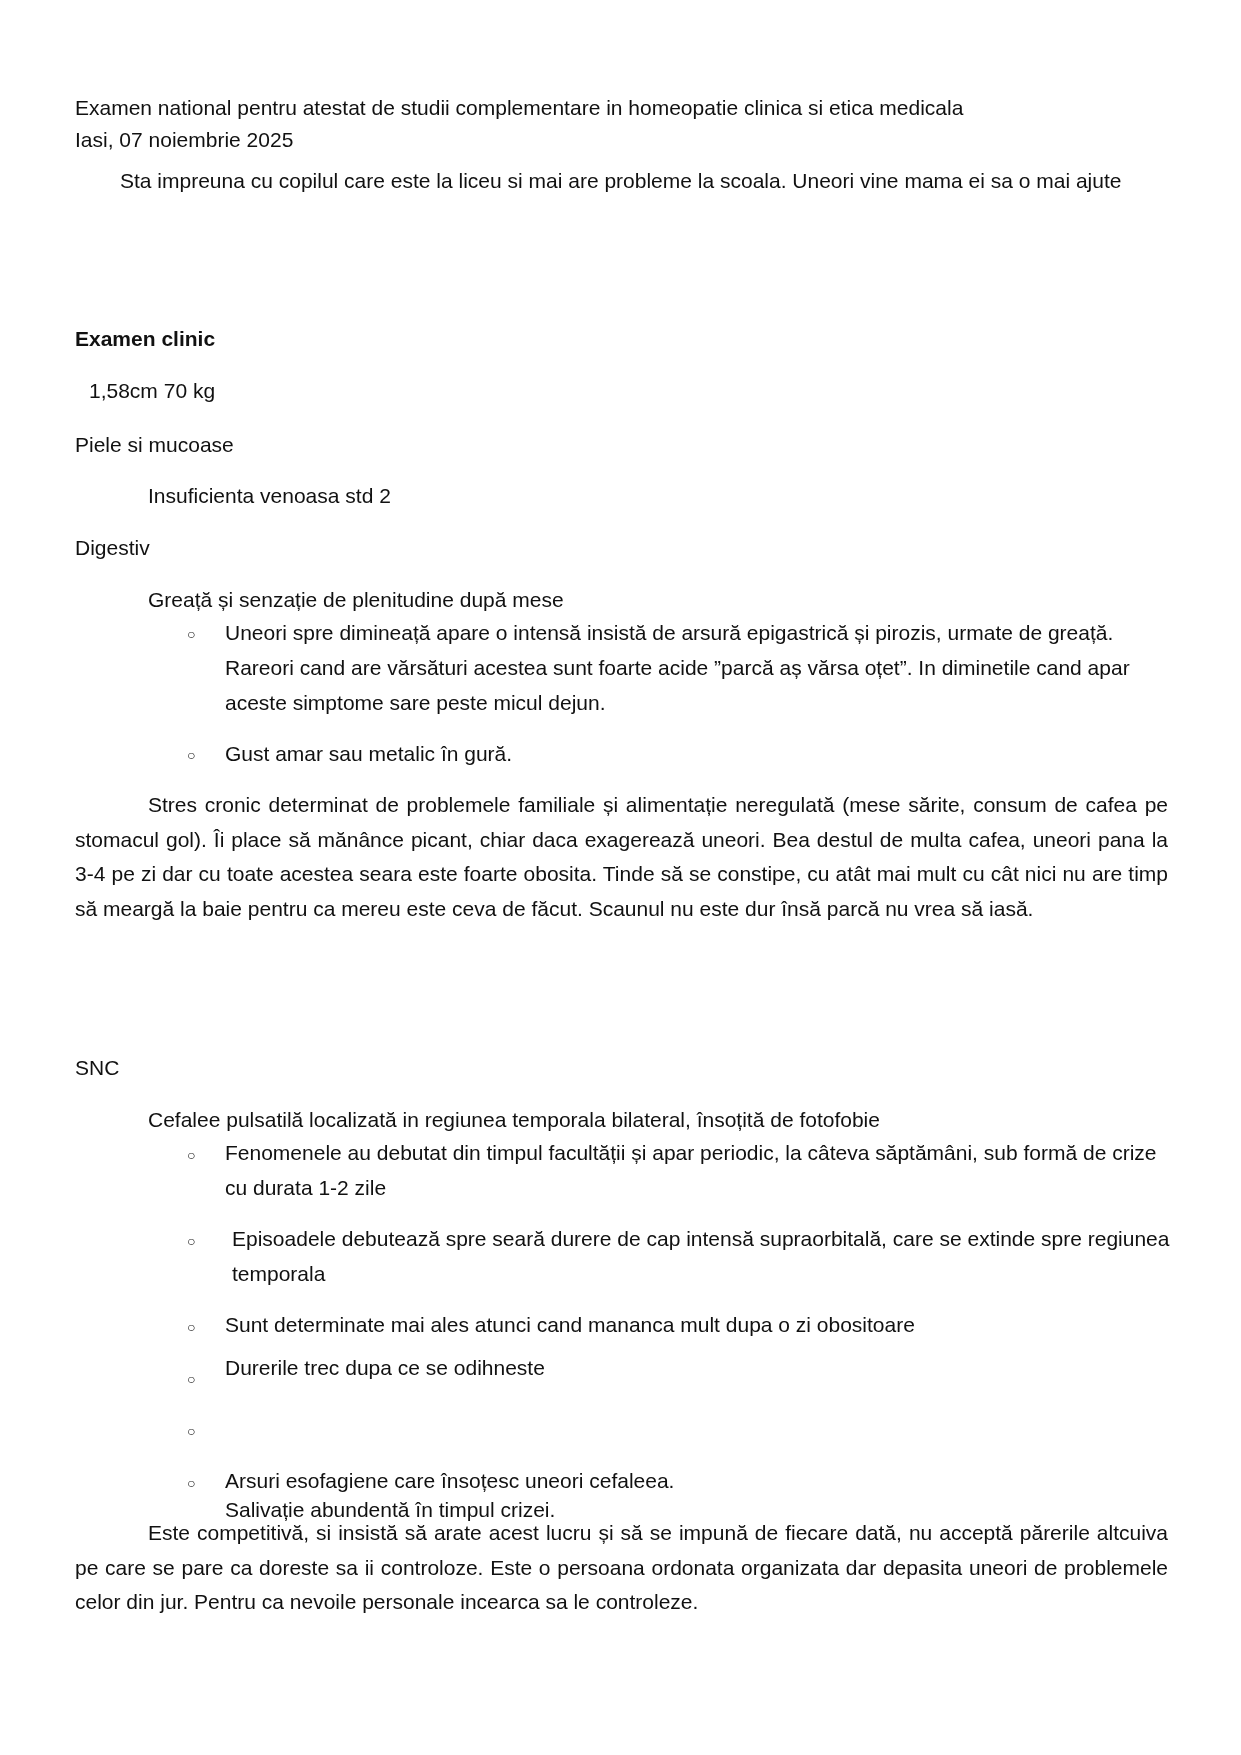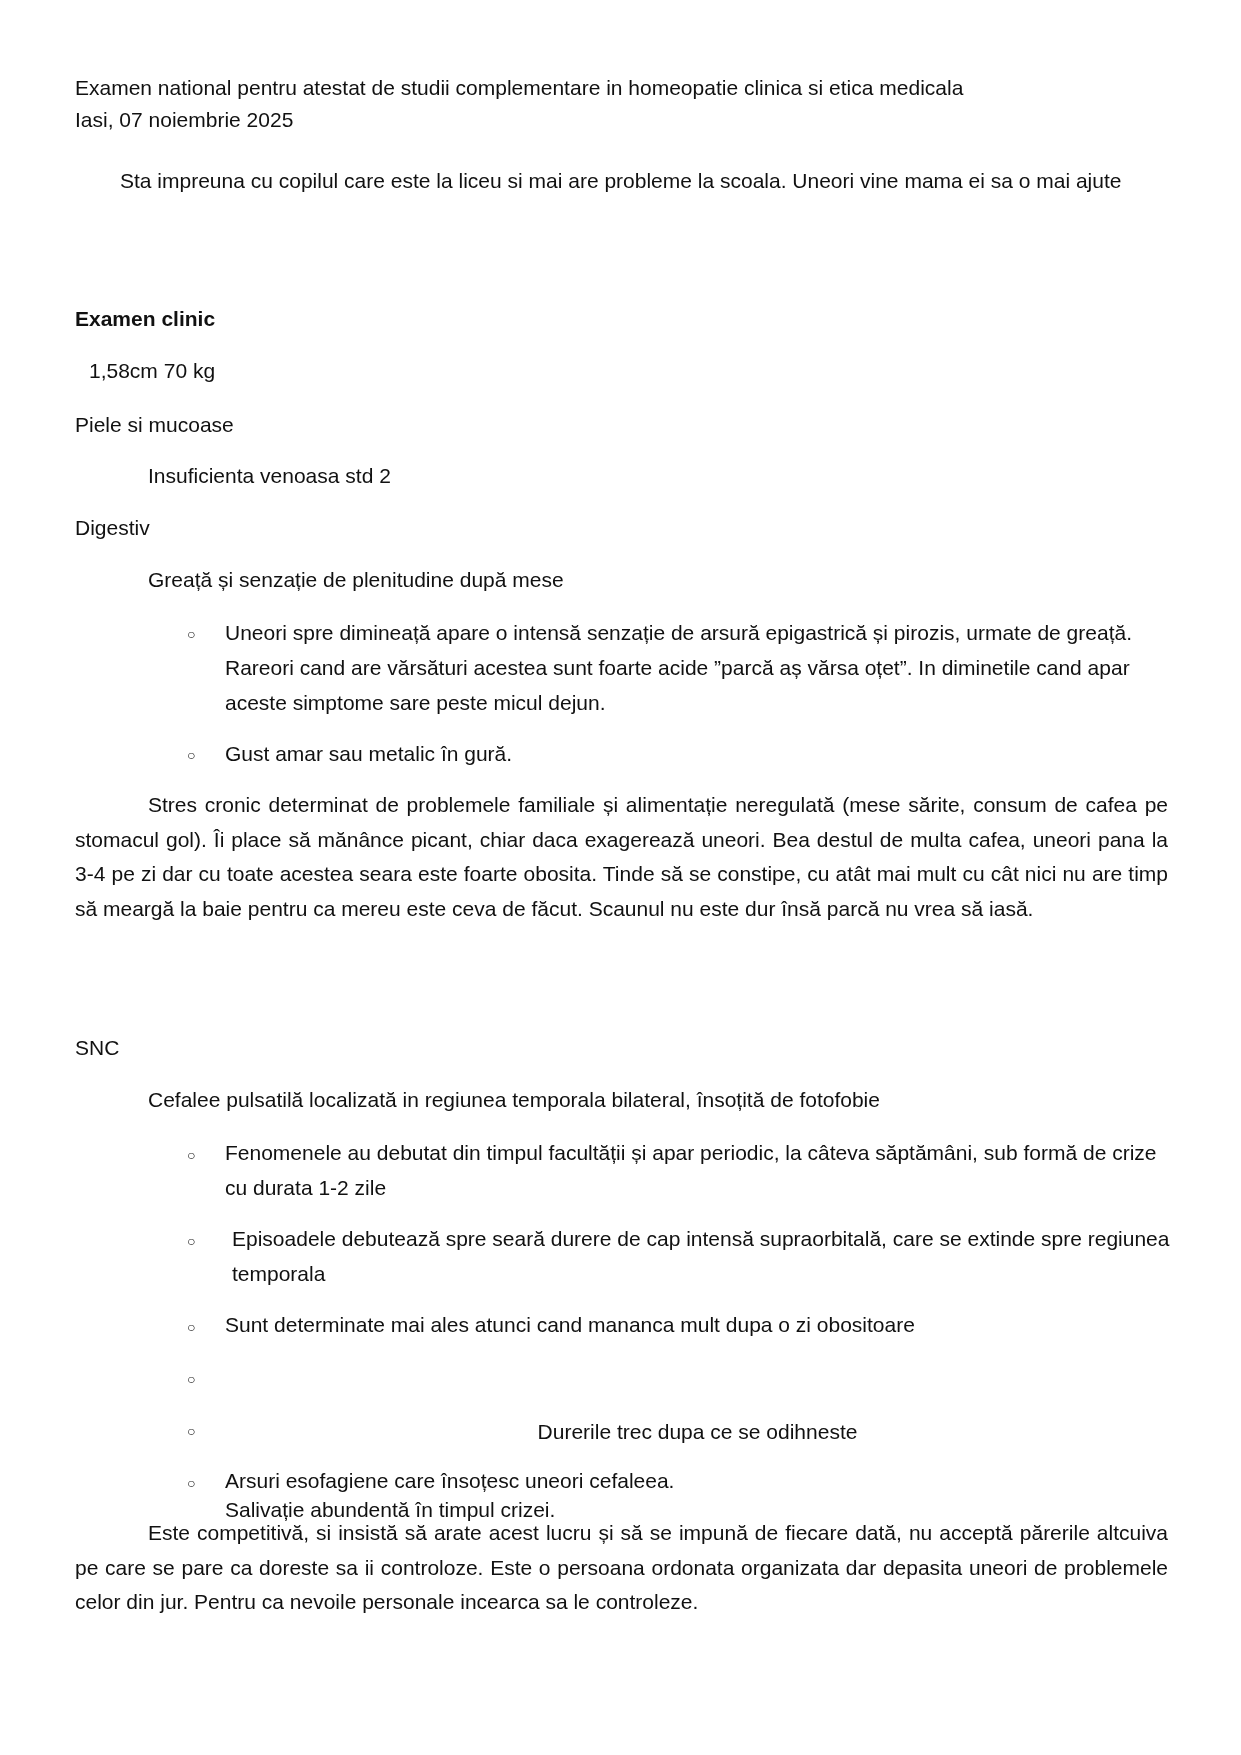--- a/index.html
+++ b/index.html
@@ -13,20 +13,21 @@
       position: relative;
       overflow: hidden;
       font-family: "Liberation Sans", sans-serif;
       color: #111111;
       font-size: 21px;
     }
     .line {
       position: absolute;
       white-space: nowrap;
       line-height: 34px;
+      margin-top: 20px;
     }
     .bold { font-weight: bold; }
     .justify-block {
       position: absolute;
       left: 75px;
       width: 1093px;
       line-height: 34.5px;
       text-align: justify;
       text-indent: 73px;
     }
@@ -60,41 +61,41 @@
 <div class="intro-block" style="top:163px;">Sta impreuna cu copilul care este la liceu si mai are probleme la scoala. Uneori vine mama ei sa o mai ajute</div>
 
 <div class="line bold" style="left:75px; top:302px;">Examen clinic</div>
 <div class="line" style="left:89px; top:354px;">1,58cm 70 kg</div>
 <div class="line" style="left:75px; top:408px;">Piele si mucoase</div>
 <div class="line" style="left:148px; top:459px;">Insuficienta venoasa std 2</div>
 <div class="line" style="left:75px; top:511px;">Digestiv</div>
 <div class="line" style="left:148px; top:563px;">Greață și senzație de plenitudine după mese</div>
 
 <div class="bullet" style="left:187px; top:627px;">○</div>
-<div class="bullet-text" style="top:615px;">Uneori spre dimineață apare o intensă senzație de arsură epigastrică și pirozis, urmate de greață. Rareori cand are vărsături acestea sunt foarte acide ”parcă aș vărsa oțet”. In diminetile cand apar aceste simptome sare peste micul dejun.</div>
+<div class="bullet-text" style="top:615px;">Uneori spre dimineață apare o intensă insistă de arsură epigastrică și pirozis, urmate de greață. Rareori cand are vărsături acestea sunt foarte acide ”parcă aș vărsa oțet”. In diminetile cand apar aceste simptome sare peste micul dejun.</div>
 
 <div class="bullet" style="left:187px; top:748px;">○</div>
 <div class="bullet-text" style="top:736px;">Gust amar sau metalic în gură.</div>
 
 <div class="justify-block" style="top:788px;">Stres cronic determinat de problemele familiale și alimentație neregulată (mese sărite, consum de cafea pe stomacul gol). Îi place să mănânce picant, chiar daca exagerează uneori. Bea destul de multa cafea, uneori pana la 3-4 pe zi dar cu toate acestea seara este foarte obosita. Tinde să se constipe, cu atât mai mult cu cât nici nu are timp să meargă la baie pentru ca mereu este ceva de făcut. Scaunul nu este dur însă parcă nu vrea să iasă.</div>
 
 <div class="line" style="left:75px; top:1031px;">SNC</div>
 <div class="line" style="left:148px; top:1083px;">Cefalee pulsatilă localizată in regiunea temporala bilateral, însoțită de fotofobie</div>
 
 <div class="bullet" style="left:187px; top:1148px;">○</div>
 <div class="bullet-text" style="top:1135px;">Fenomenele au debutat din timpul facultății și apar periodic, la câteva săptămâni, sub formă de crize cu durata 1-2 zile</div>
 
 <div class="bullet" style="left:187px; top:1234px;">○</div>
 <div class="bullet-text" style="top:1221px;margin-left:7px;">Episoadele debutează spre seară durere de cap intensă supraorbitală, care se extinde spre regiunea temporala</div>
 
 <div class="bullet" style="left:187px; top:1320px;">○</div>
 <div class="bullet-text" style="top:1307px;">Sunt determinate mai ales atunci cand mananca mult dupa o zi obositoare</div>
 
 <div class="bullet" style="left:187px; top:1372px;">○</div>
-<div class="bullet-text" style="top:1414px;text-align:center;">Durerile trec dupa ce se odihneste</div>
+<div class="bullet-text" style="top:1350px;">Durerile trec dupa ce se odihneste</div>
 
 <div class="bullet" style="left:187px; top:1424px;">○</div>
 <div class="bullet-text" style="top:1492px;">Salivație abundentă în timpul crizei.</div>
 
 <div class="bullet" style="left:187px; top:1476px;">○</div>
 <div class="bullet-text" style="top:1463px;">Arsuri esofagiene care însoțesc uneori cefaleea.</div>
 
 <div class="justify-block" style="top:1516px;">Este competitivă, si insistă să arate acest lucru și să se impună de fiecare dată, nu acceptă părerile altcuiva pe care se pare ca doreste sa ii controloze. Este o persoana ordonata organizata dar depasita uneori de problemele celor din jur. Pentru ca nevoile personale incearca sa le controleze.</div>
 
 </body></html>

